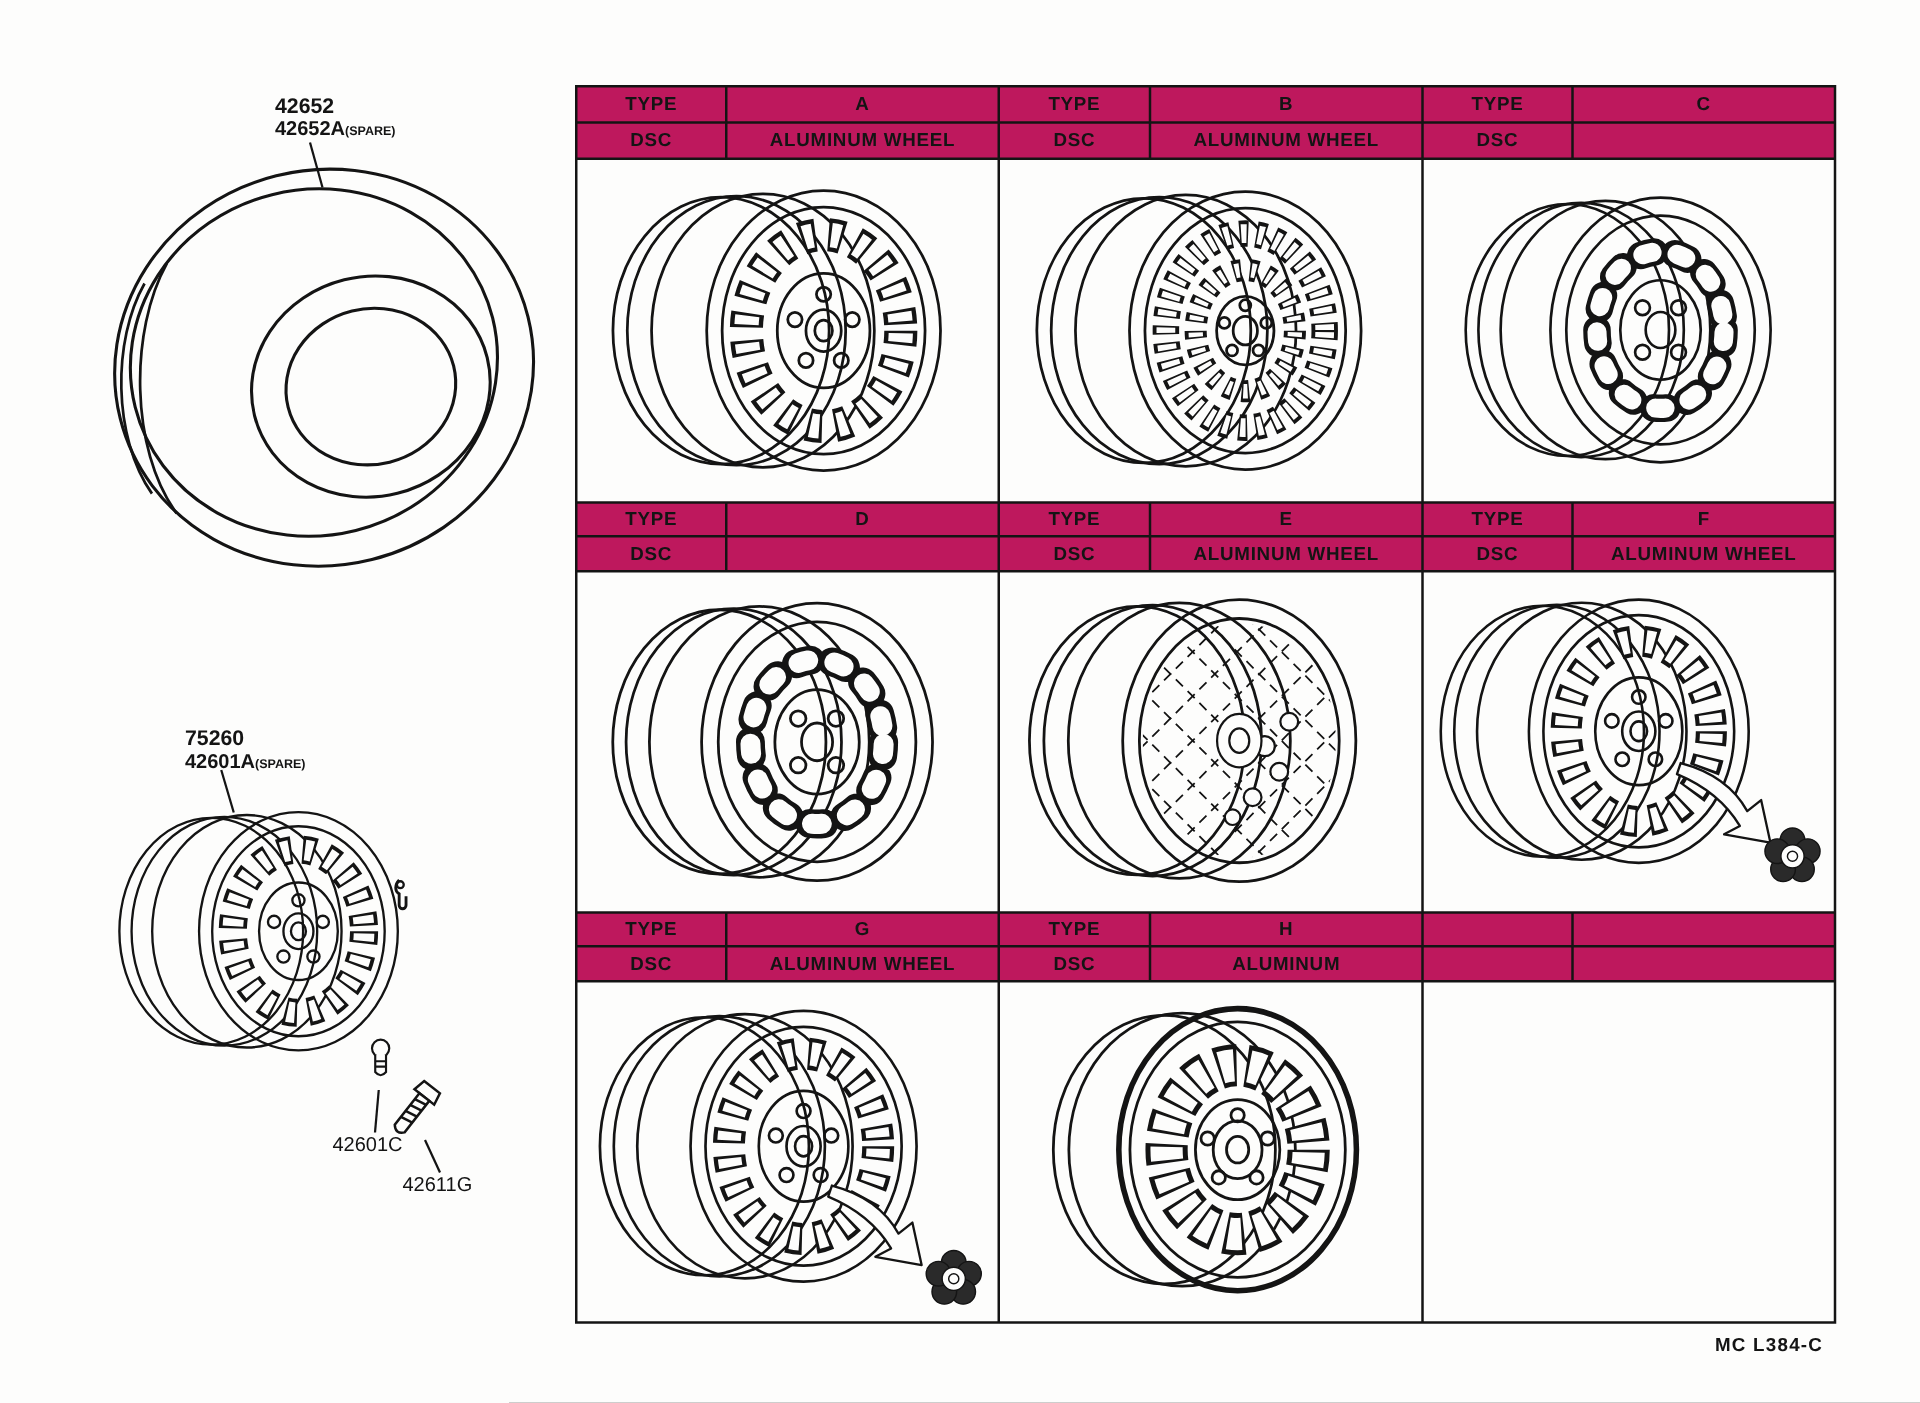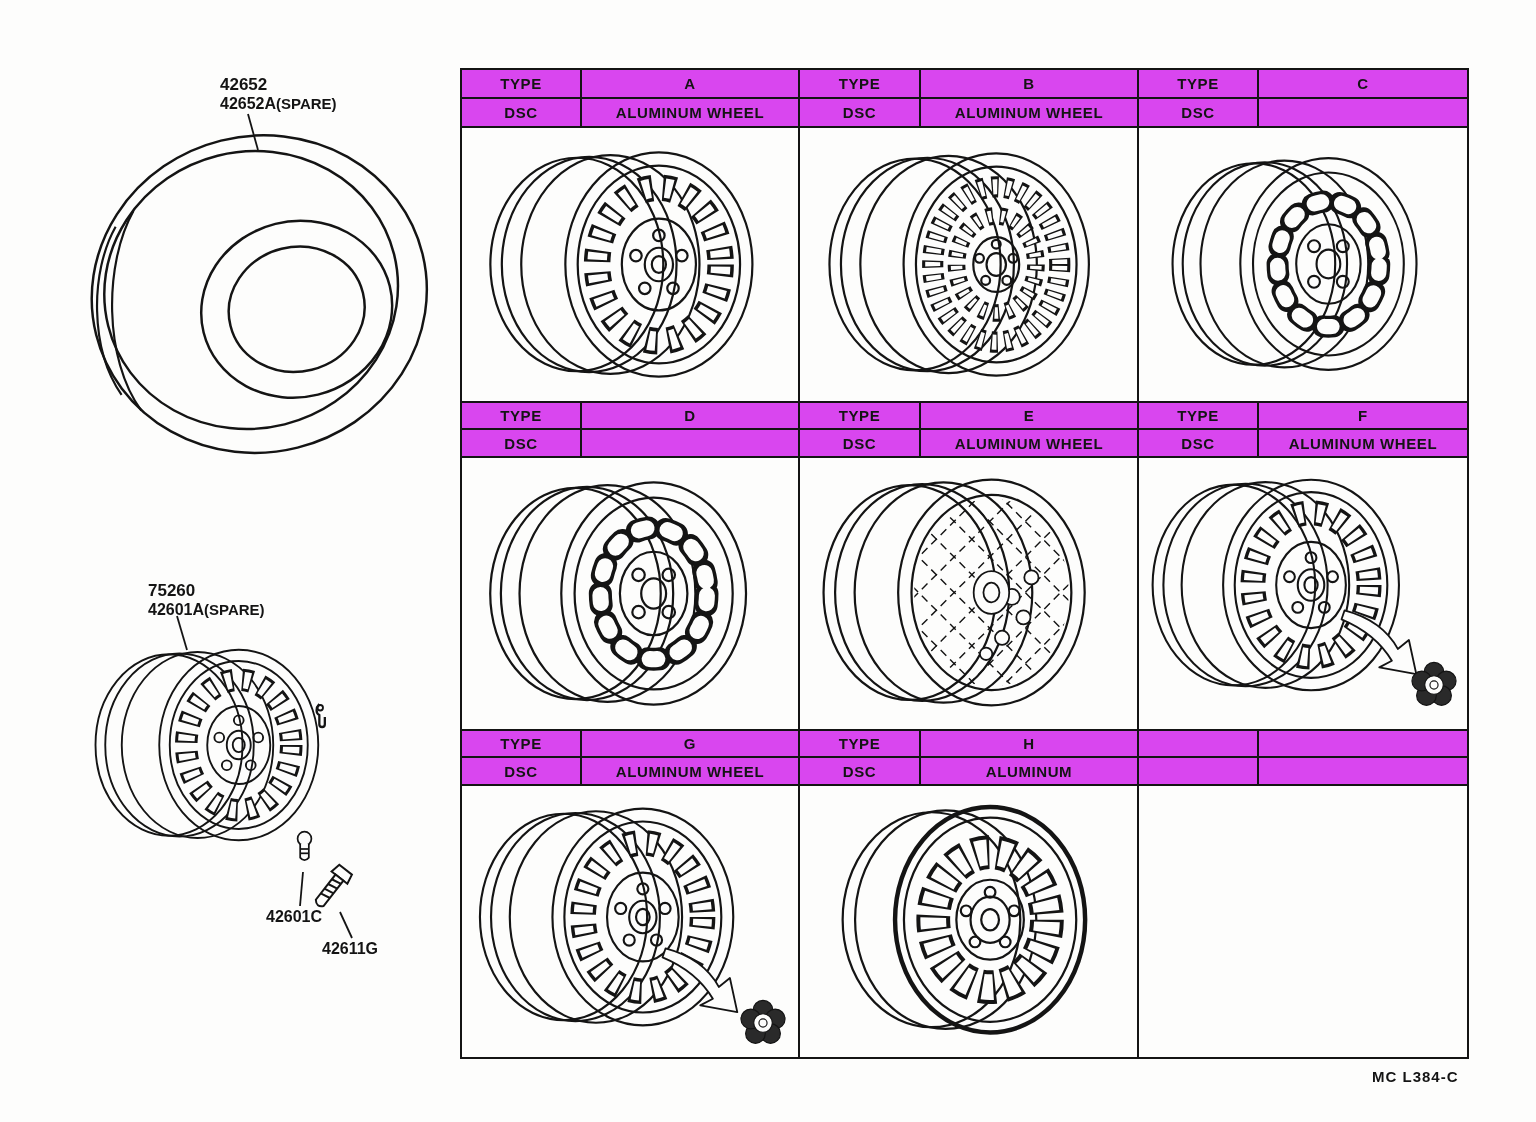--- a/index.html
+++ b/index.html
@@ -9,30 +9,30 @@
   }
   
   .parts-table{
     position:absolute;left:460px;top:68px;
     display:grid;
     grid-template-columns:118px 216px 119px 216px 118px 208px;
     grid-template-rows:27px 27px 273px 25px 26px 271px 25px 26px 271px;
     gap:2px;padding:2px;background:#141414;
   }
   .th{
-    background:#d946ef;display:flex;align-items:center;justify-content:center;
+    background:#be185d;display:flex;align-items:center;justify-content:center;
     font-weight:700;font-size:15px;letter-spacing:.6px;white-space:nowrap;overflow:hidden;
   }
   .img-cell{background:#fdfdfc;position:relative;overflow:hidden;}
   .abs{position:absolute;}
   
   .plabel{position:absolute;font-weight:700;font-size:17px;line-height:1.1;white-space:nowrap;}
   .plabel .row2{font-size:16px;}
-  .spare{font-size:15px;font-weight:700;}
-  .part-code{position:absolute;font-weight:700;font-size:16px;white-space:nowrap;}
+  .spare{font-size:10px;font-weight:700;}
+  .part-code{position:absolute;font-weight:400;font-size:16px;white-space:nowrap;}
   .footer-code{position:absolute;left:1372px;top:1068px;font-weight:700;font-size:15px;letter-spacing:1px;}
 </style>
 </head>
 <body>
 
 <div class="page">
 
   <svg style="position:absolute;width:0;height:0" aria-hidden="true">
     <defs>
       <symbol id="wheel-slots" viewBox="0 0 340 290">

